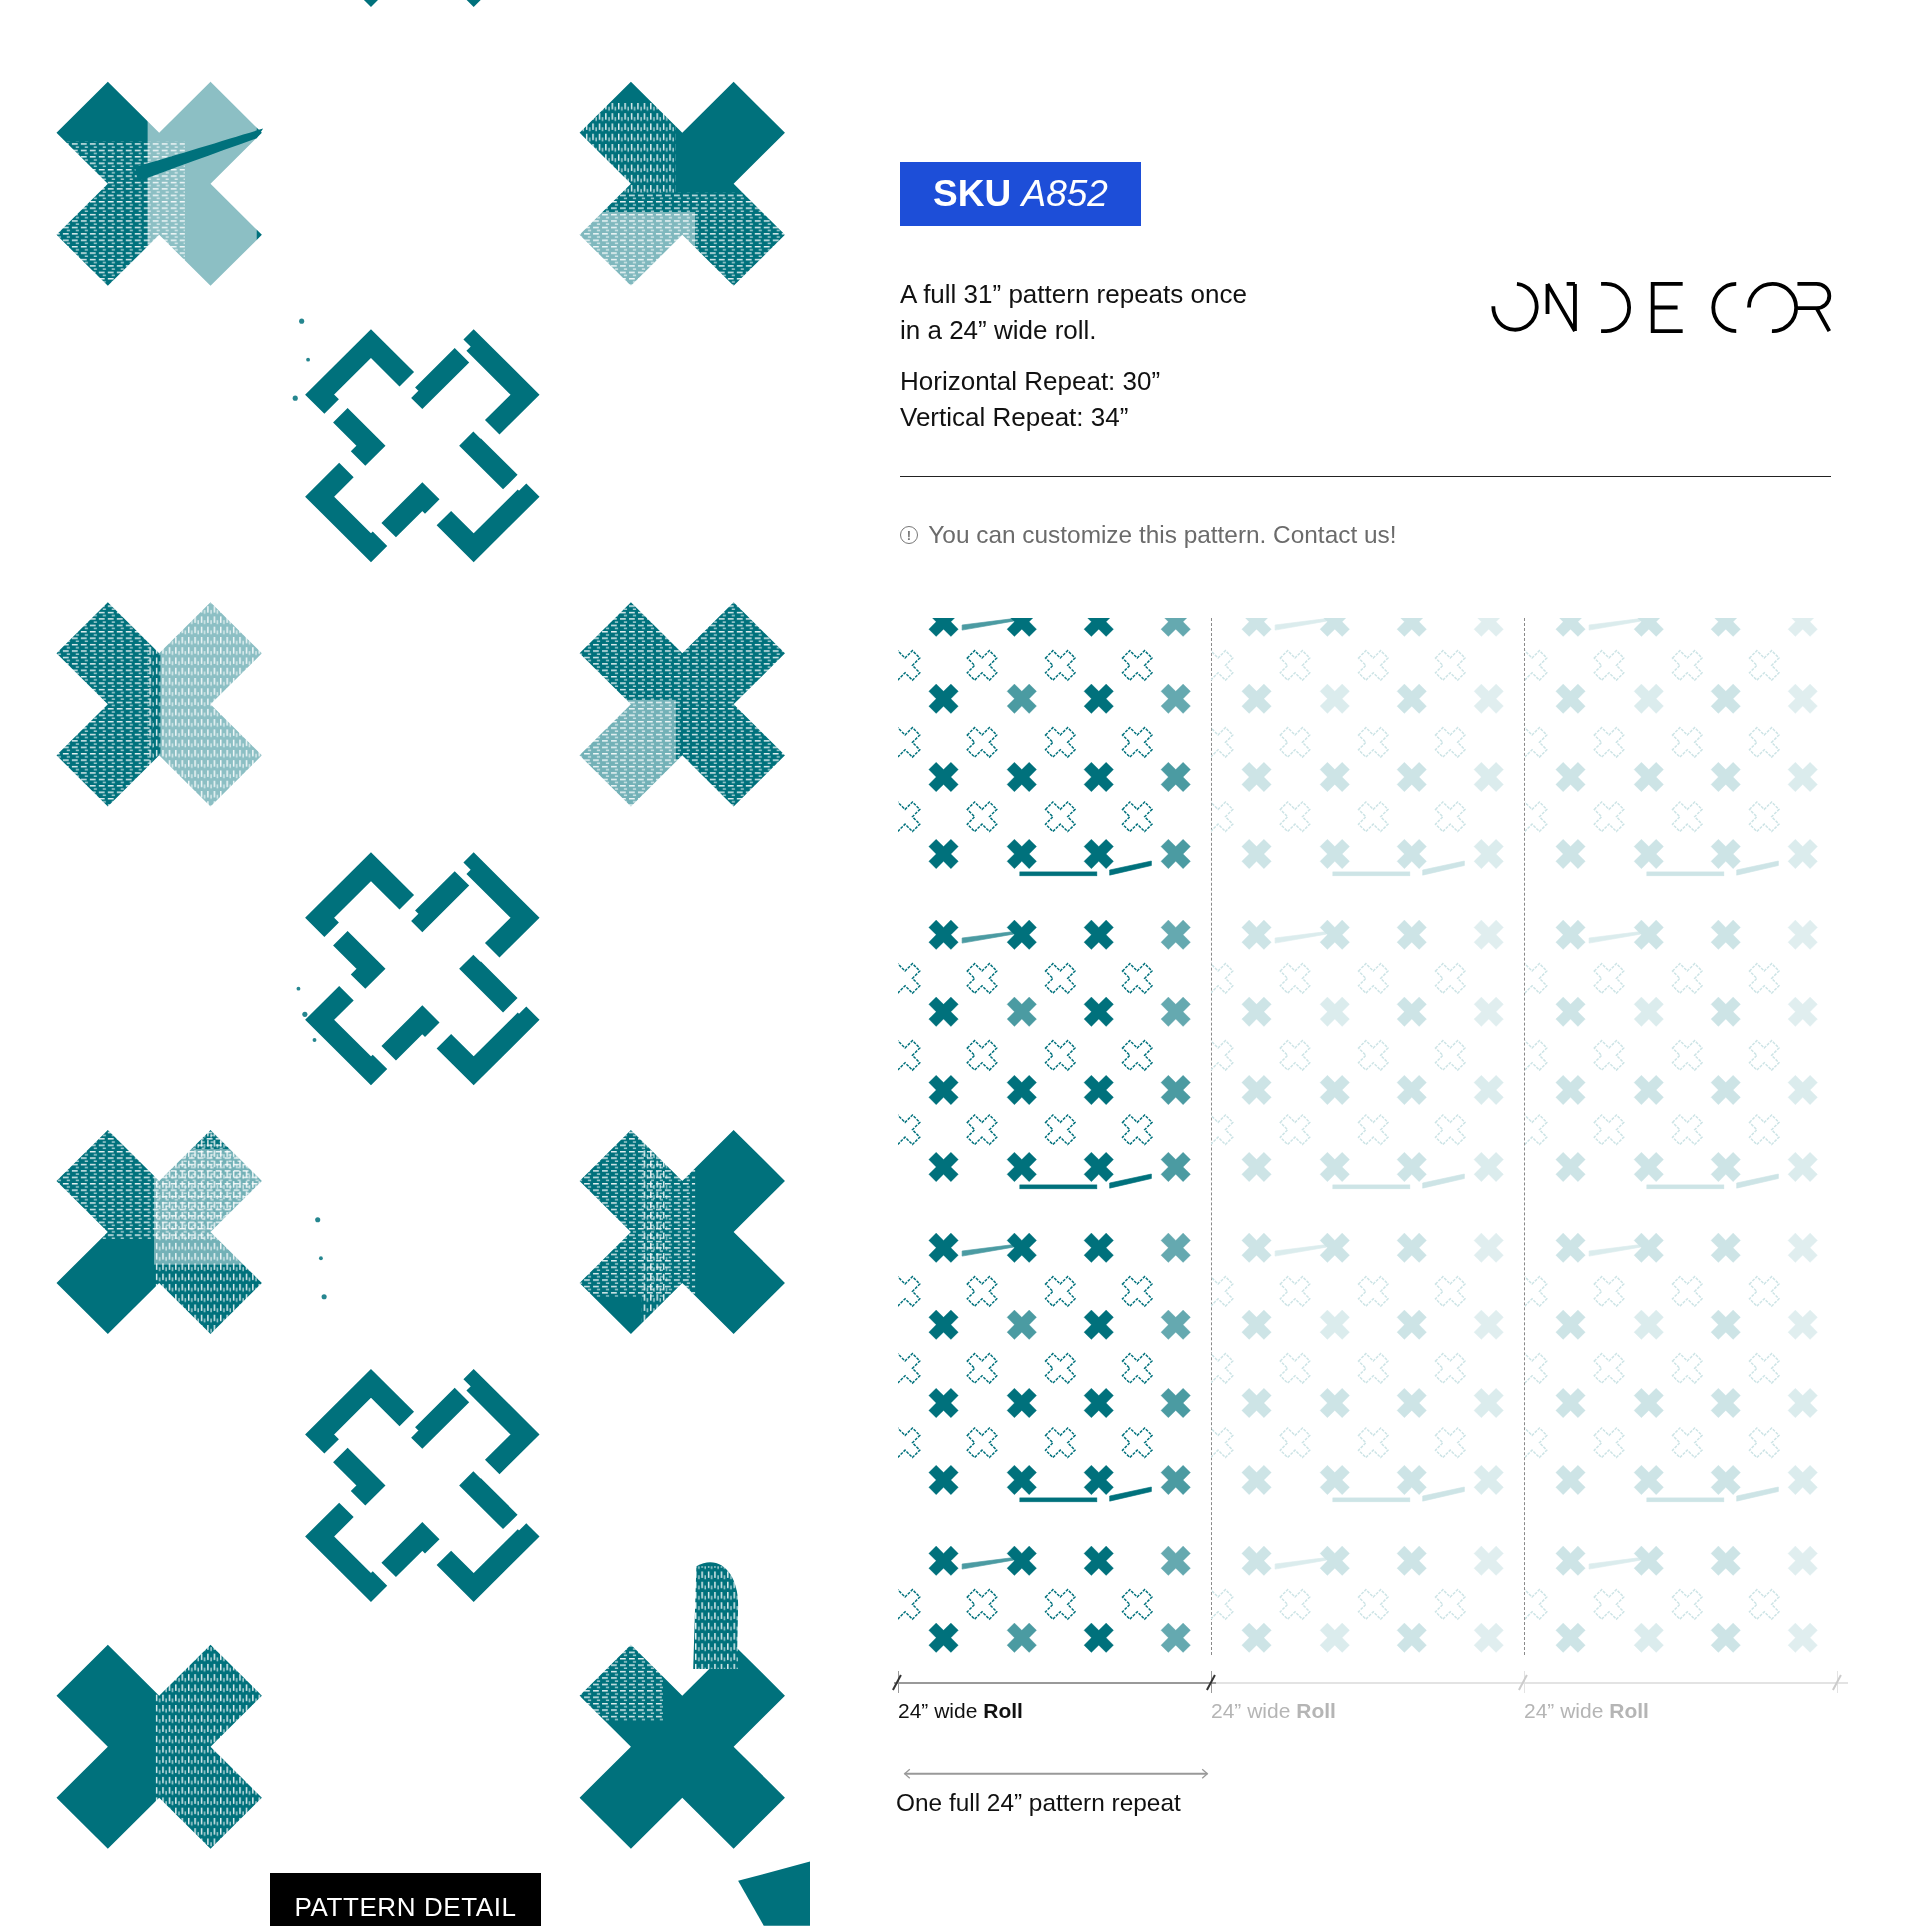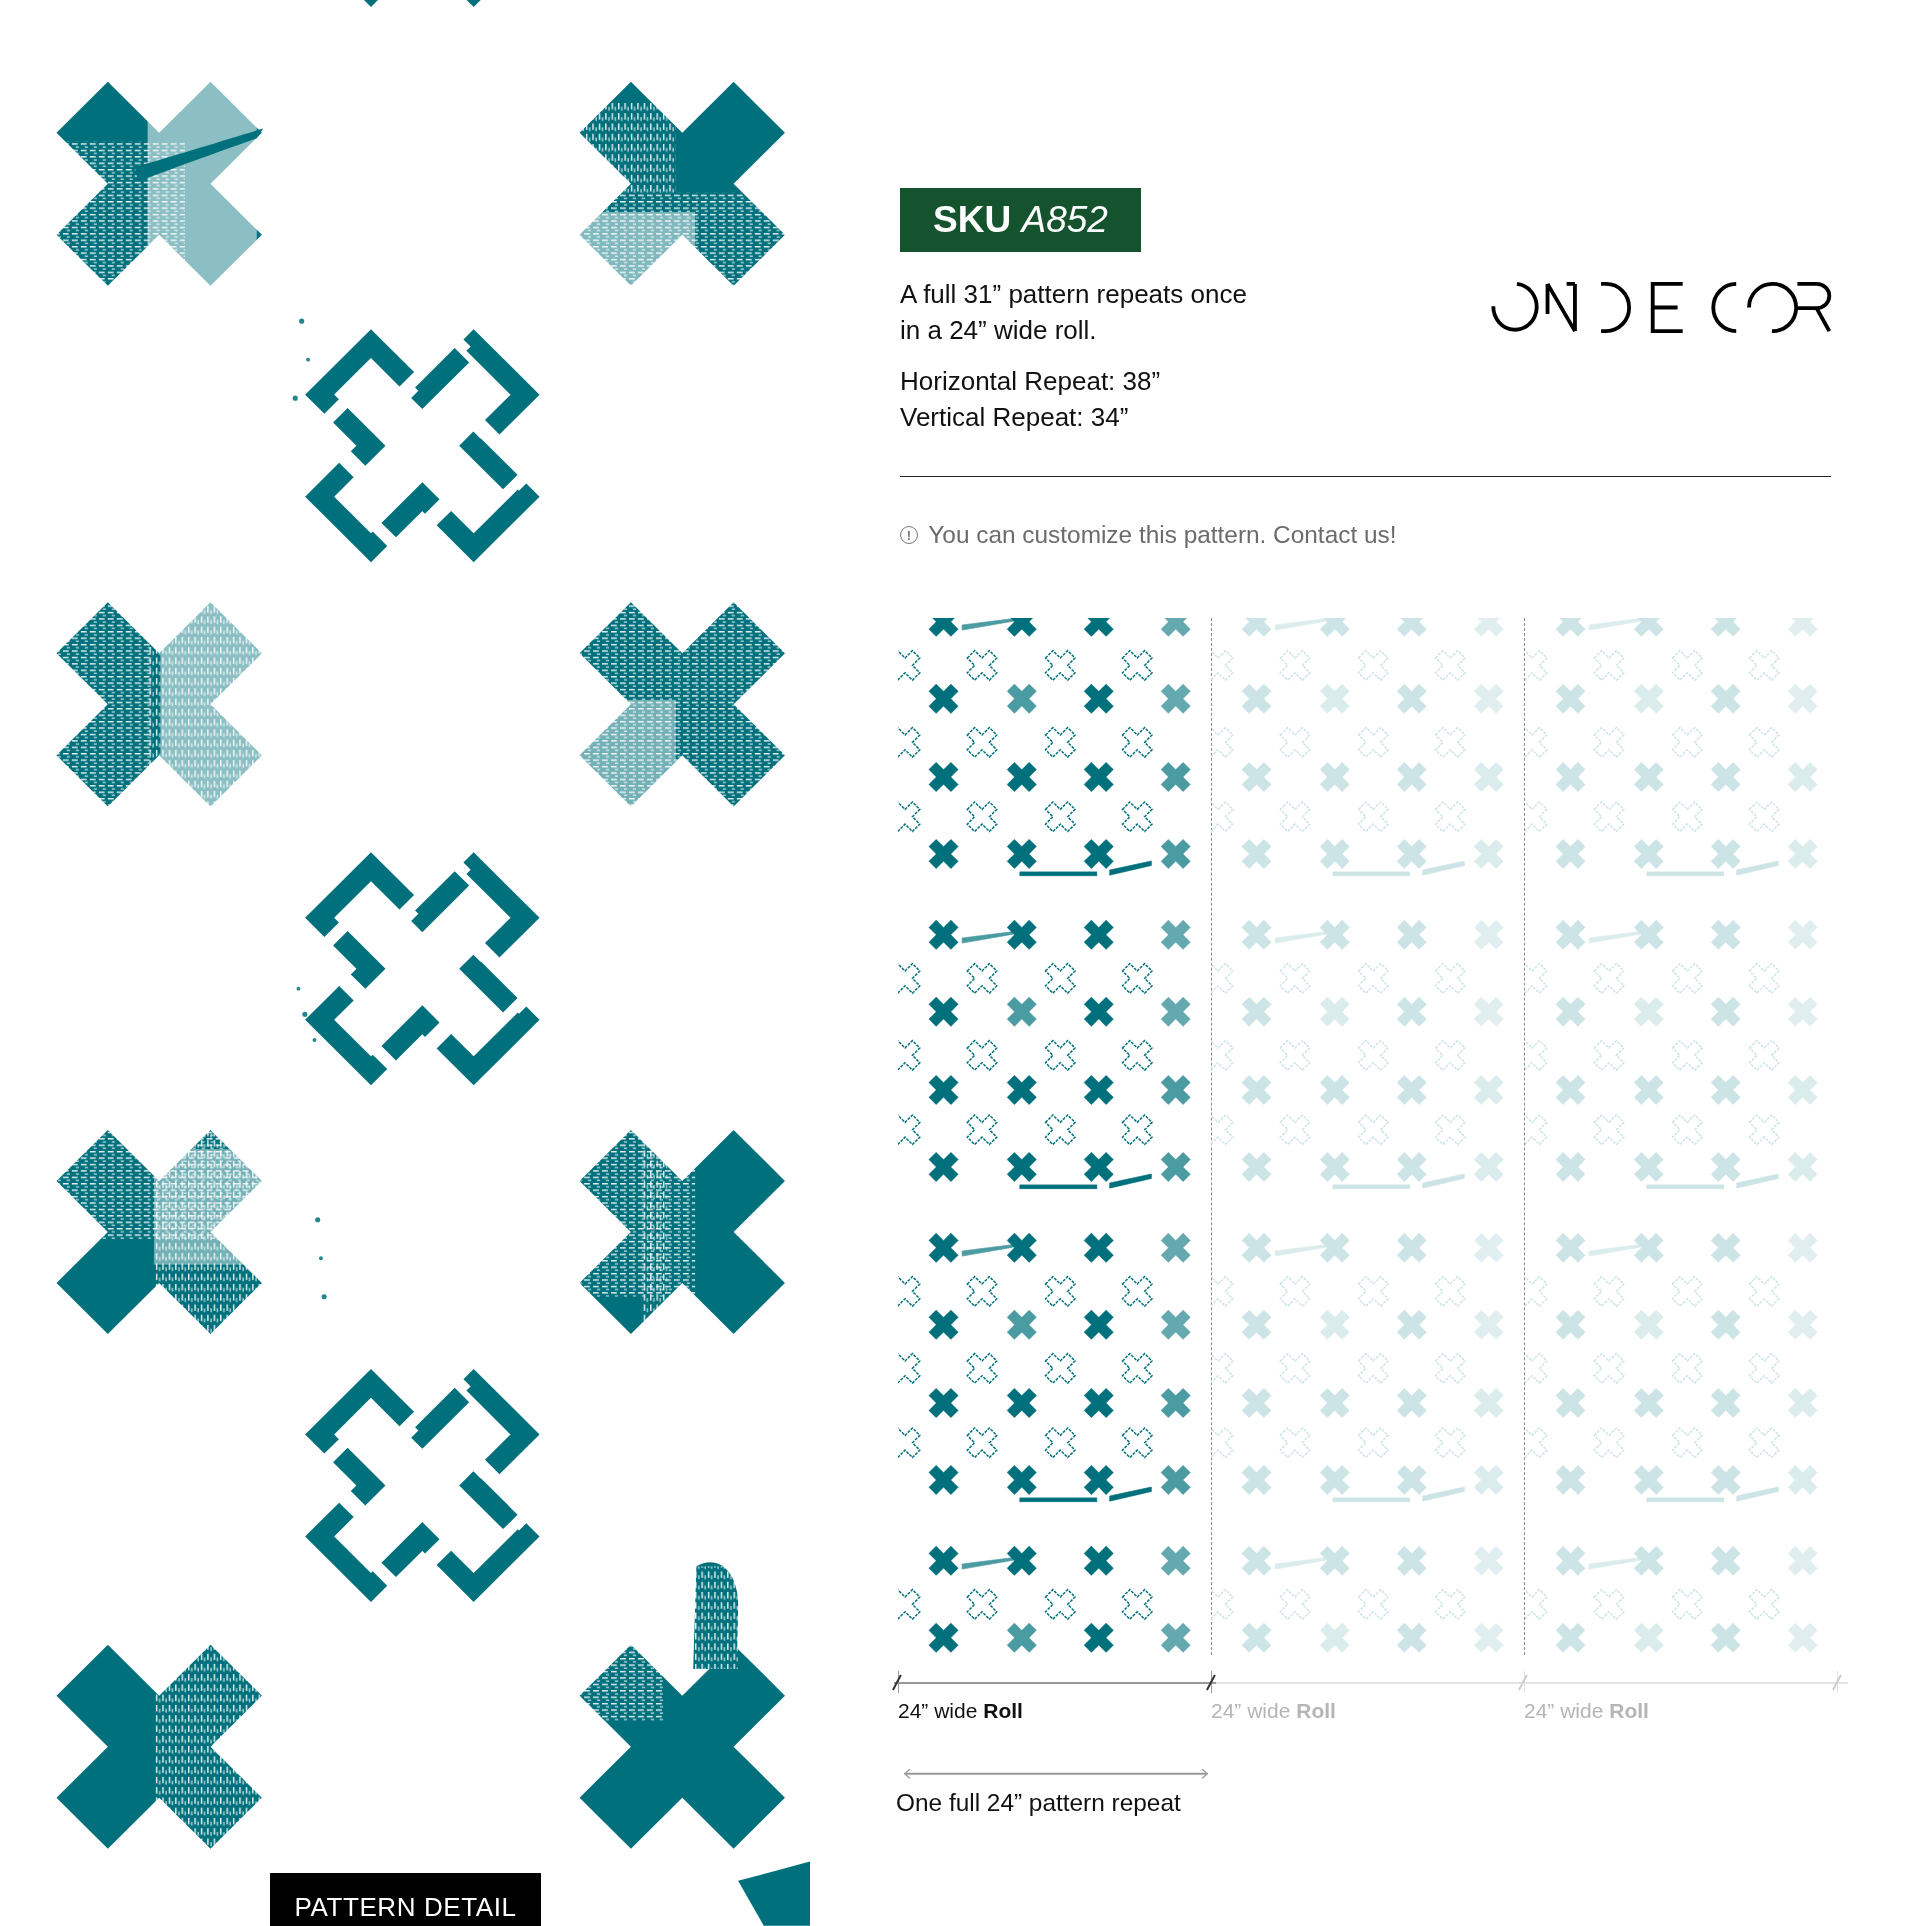--- a/index.html
+++ b/index.html
@@ -8,21 +8,21 @@
   .abs { position:absolute; }
 
   
   #pattern-panel { left:0; top:0; width:810px; height:1926px; overflow:hidden; background:#fff; }
   #pattern-panel svg { position:absolute; left:0; top:0; }
   #pattern-label { left:270px; top:1873px; width:271px; height:69px; background:#000; color:#fff;
                    font-size:26px; letter-spacing:0.6px; display:flex; align-items:center; justify-content:center;
                    font-weight:300; }
 
   
-  #sku-badge { left:900px; top:188px; width:241px; height:64px; background:#14532d; color:#fff;
+  #sku-badge { left:900px; top:162px; width:241px; height:64px; background:#1d4ed8; color:#fff;
                display:flex; align-items:center; justify-content:center; gap:10.3px; font-size:37px; }
   #sku-badge .sku-key { font-weight:bold; }
   #sku-badge .sku-val { font-weight:normal;font-style:italic; }
 
   .desc { left:900px; font-size:26px; line-height:36px; color:#111; }
   #desc-1 { top:276px; }
   #desc-2 { top:363px; }
 
   #logo { left:1490px; top:282px; width:342px; height:51px; }
 
@@ -137,21 +137,21 @@
 <div id="sku-badge" class="abs">
   <span class="sku-key">SKU</span>
   <span class="sku-val">A852</span>
 </div>
 
 <div id="desc-1" class="abs desc">
   <div>A full 31” pattern repeats once</div>
   <div>in a 24” wide roll.</div>
 </div>
 <div id="desc-2" class="abs desc">
-  <div>Horizontal Repeat: 38”</div>
+  <div>Horizontal Repeat: 30”</div>
   <div>Vertical Repeat: 34”</div>
 </div>
 
 <svg id="logo" class="abs" viewBox="0 0 532 80">
   <title>ONDECOR</title>
   <g fill="none" stroke="#000" stroke-width="6">
 
     <path d="M3,38 A34,36 0 1 0 40,3"></path>
 
     <path d="M88,3 L88,50 M88,3 L131,77 M131,77 L131,3 M118,3 L131,3"></path>

